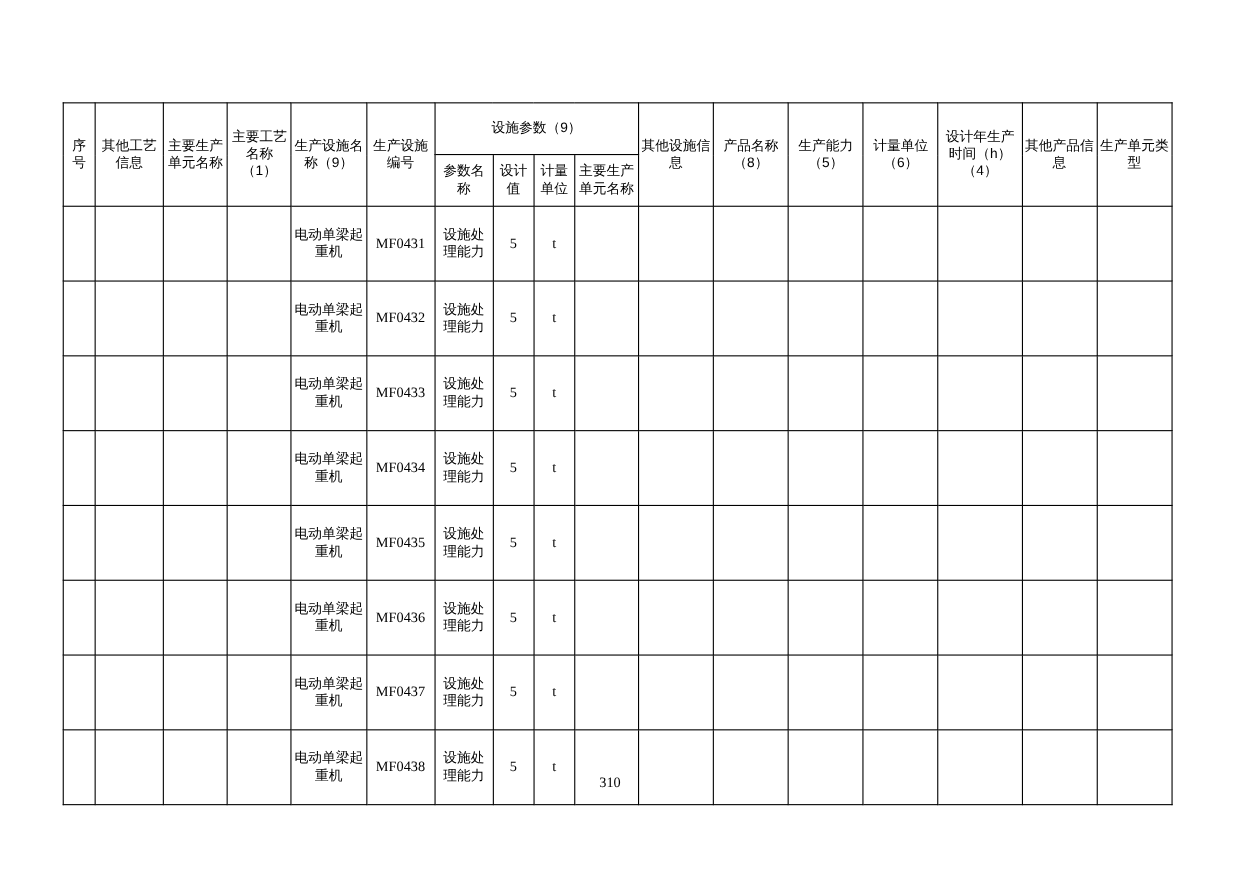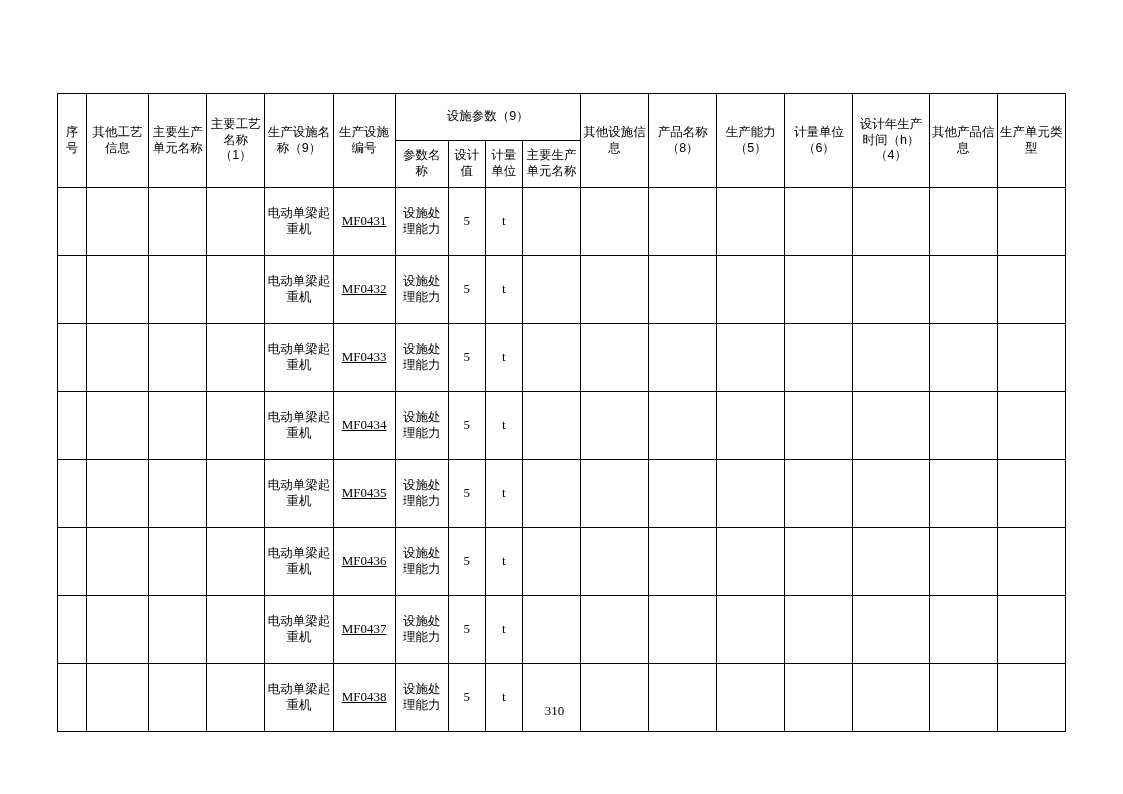--- a/index.html
+++ b/index.html
@@ -55,21 +55,20 @@
   .body-row td {
     height: 63px;
   }
   .num-cell {
     font-family: "Liberation Serif", serif;
     font-size: 13px;
   }
   .code-cell {
     font-family: "Liberation Serif", serif;
     font-size: 13px;
-    text-decoration: underline;
   }
   .page-number {
     position: absolute;
     left: 0;
     top: 703px;
     width: 1109px;
     text-align: center;
     font-family: "Liberation Serif", serif;
     font-size: 13px;
     color: #000000;

